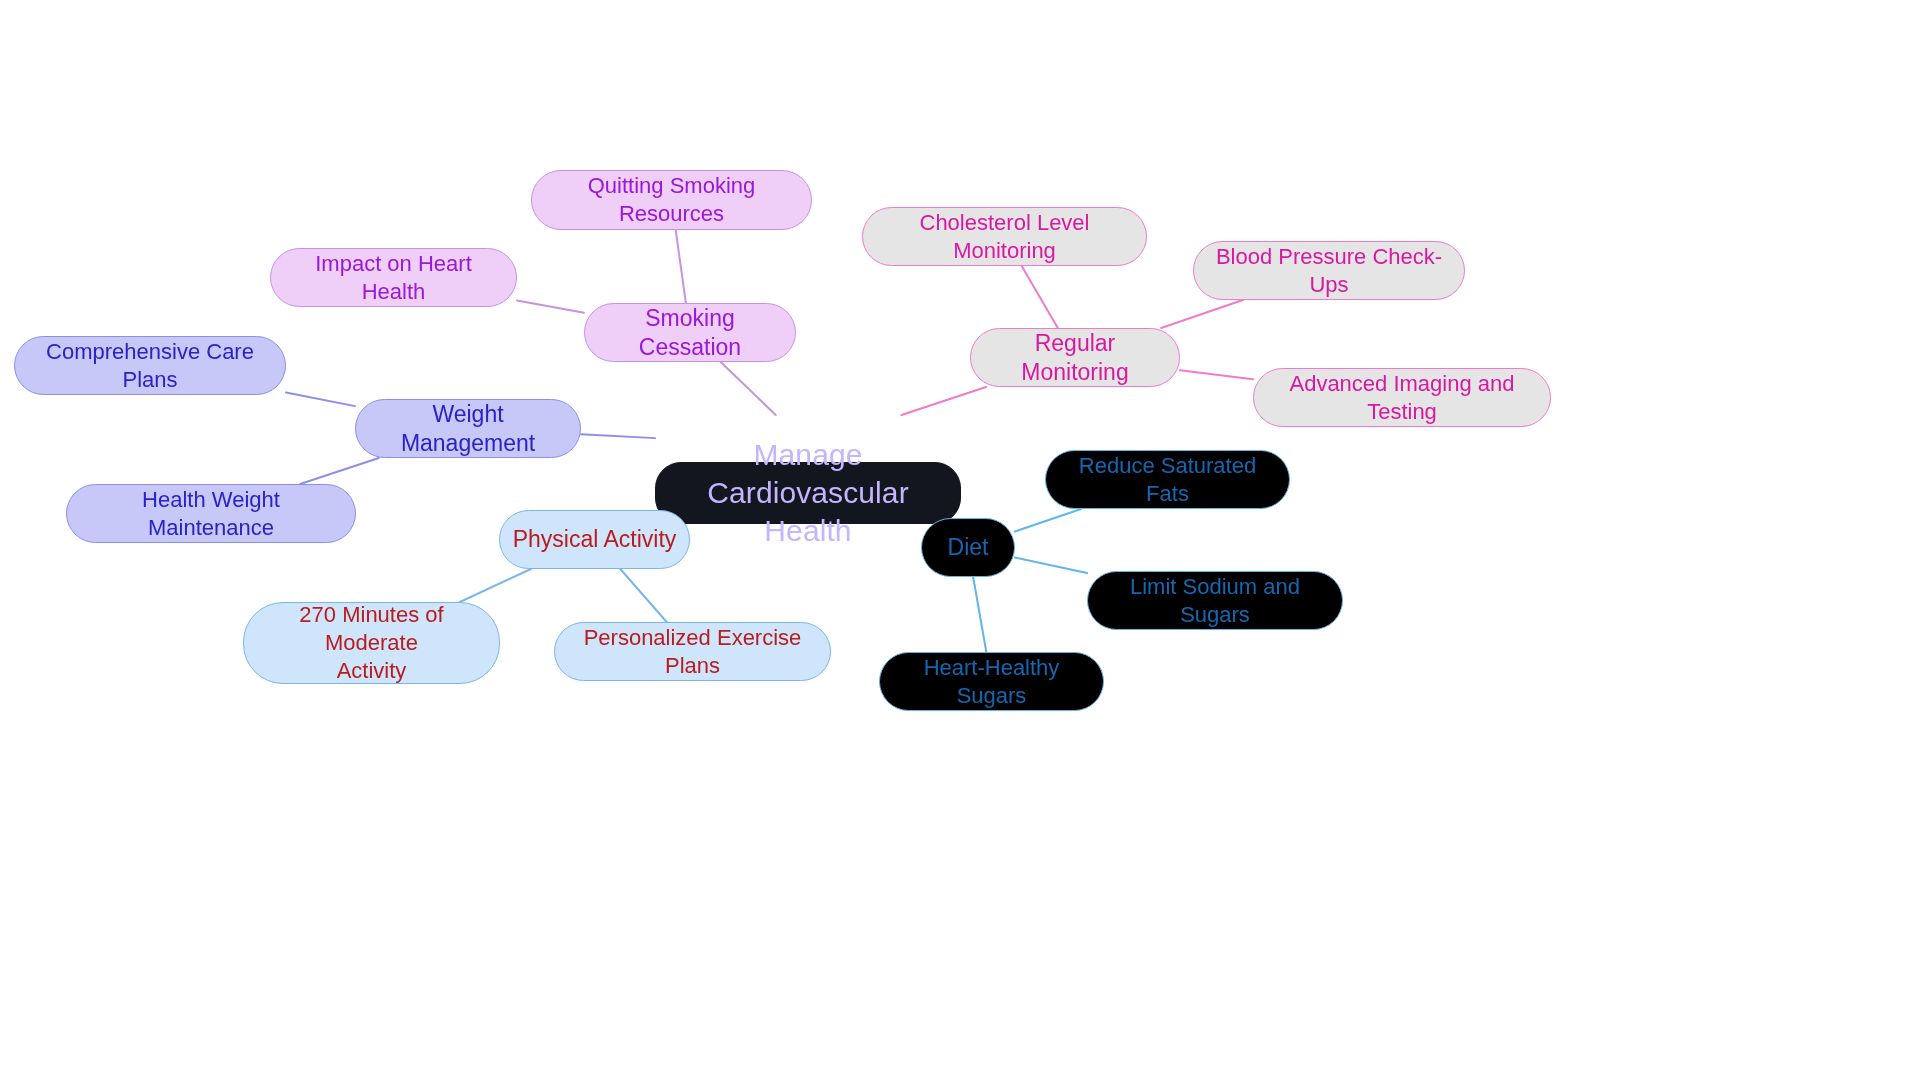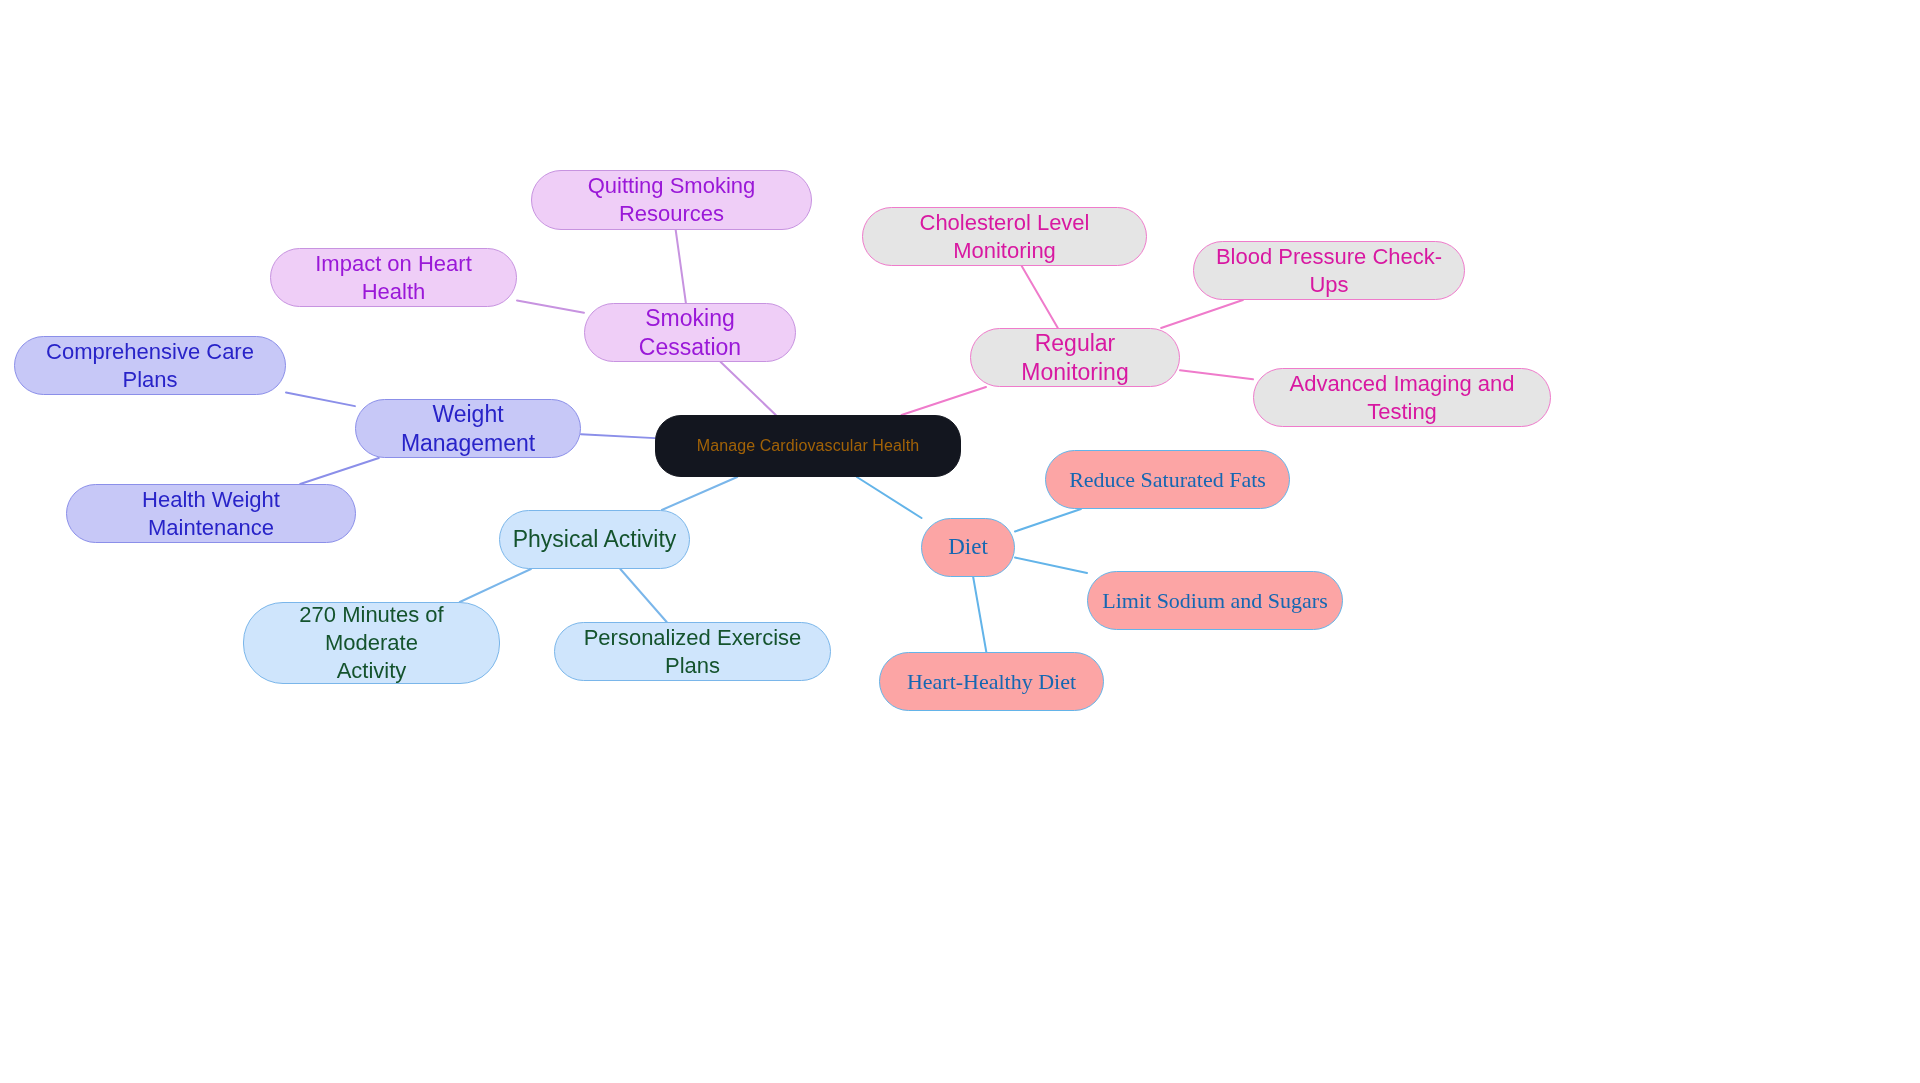--- a/index.html
+++ b/index.html
@@ -39,24 +39,25 @@
     border-style: solid;
     border-width: 1.5px;
     line-height: 1.26;
     white-space: pre-line;
     padding: 4px 10px;
   }
 
   .node-root {
     background: #13161f;
     border-color: #13161f;
-    color: #a16207;
-    font-size: 16px;
+    color: #c4b5fd;
+    font-size: 30px;
     border-radius: 26px;
     letter-spacing: 0.1px;
+    margin-top: 47px;
   }
 
   .node-violet {
     background: #efcef7;
     border-color: #c793e0;
     color: #9a18d8;
   }
 
   .node-periwinkle {
     background: #c7c8f7;
@@ -64,30 +65,29 @@
     color: #2823c8;
   }
 
   .node-pink {
     background: #e5e5e5;
     border-color: #ef7bcb;
     color: #d818a1;
   }
 
   .node-blue-deep {
-    background: #fca5a5;
+    background: #000000;
     border-color: #63b4e9;
     color: #1567b2;
-    font-family: Liberation Serif, serif;
   }
 
   .node-blue-light {
     background: #cfe5fc;
     border-color: #7ab6ea;
-    color: #14532d;
+    color: #b91c1c;
   }
 
   .t-branch { font-size: 23px; }
   .t-leaf   { font-size: 22px; }
 </style>
 </head>
 <body>
 
 <div id="mindmap-canvas">
   <svg id="edge-layer" viewBox="0 0 1920 1083">
@@ -117,19 +117,19 @@
       <div class="node node-periwinkle t-branch" style="left: 355px; top: 399px; width: 226px; height: 59px;">Weight Management</div>
       <div class="node node-periwinkle t-leaf" style="left: 14px; top: 336px; width: 272px; height: 59px;">Comprehensive Care Plans</div>
       <div class="node node-periwinkle t-leaf" style="left: 66px; top: 484px; width: 290px; height: 59px;">Health Weight Maintenance</div>
       <div class="node node-blue-light t-branch" style="left: 499px; top: 510px; width: 191px; height: 59px;">Physical Activity</div>
       <div class="node node-blue-light t-leaf" style="left: 243px; top: 602px; width: 257px; height: 82px;">270 Minutes of Moderate
 Activity</div>
       <div class="node node-blue-light t-leaf" style="left: 554px; top: 622px; width: 277px; height: 59px; text-align: center;">Personalized Exercise Plans</div>
       <div class="node node-blue-deep t-branch" style="left: 921px; top: 518px; width: 94px; height: 59px;">Diet</div>
       <div class="node node-blue-deep t-leaf" style="left: 1045px; top: 450px; width: 245px; height: 59px;">Reduce Saturated Fats</div>
       <div class="node node-blue-deep t-leaf" style="left: 1087px; top: 571px; width: 256px; height: 59px;">Limit Sodium and Sugars</div>
-      <div class="node node-blue-deep t-leaf" style="left: 879px; top: 652px; width: 225px; height: 59px;">Heart-Healthy Diet</div>
+      <div class="node node-blue-deep t-leaf" style="left: 879px; top: 652px; width: 225px; height: 59px;">Heart-Healthy Sugars</div>
       <div class="node node-pink t-branch" style="left: 970px; top: 328px; width: 210px; height: 59px;">Regular Monitoring</div>
       <div class="node node-pink t-leaf" style="left: 862px; top: 207px; width: 285px; height: 59px;">Cholesterol Level Monitoring</div>
       <div class="node node-pink t-leaf" style="left: 1193px; top: 241px; width: 272px; height: 59px;">Blood Pressure Check-Ups</div>
       <div class="node node-pink t-leaf" style="left: 1253px; top: 368px; width: 298px; height: 59px;">Advanced Imaging and Testing</div>
     </div>
 </div>
 
 </body></html>

